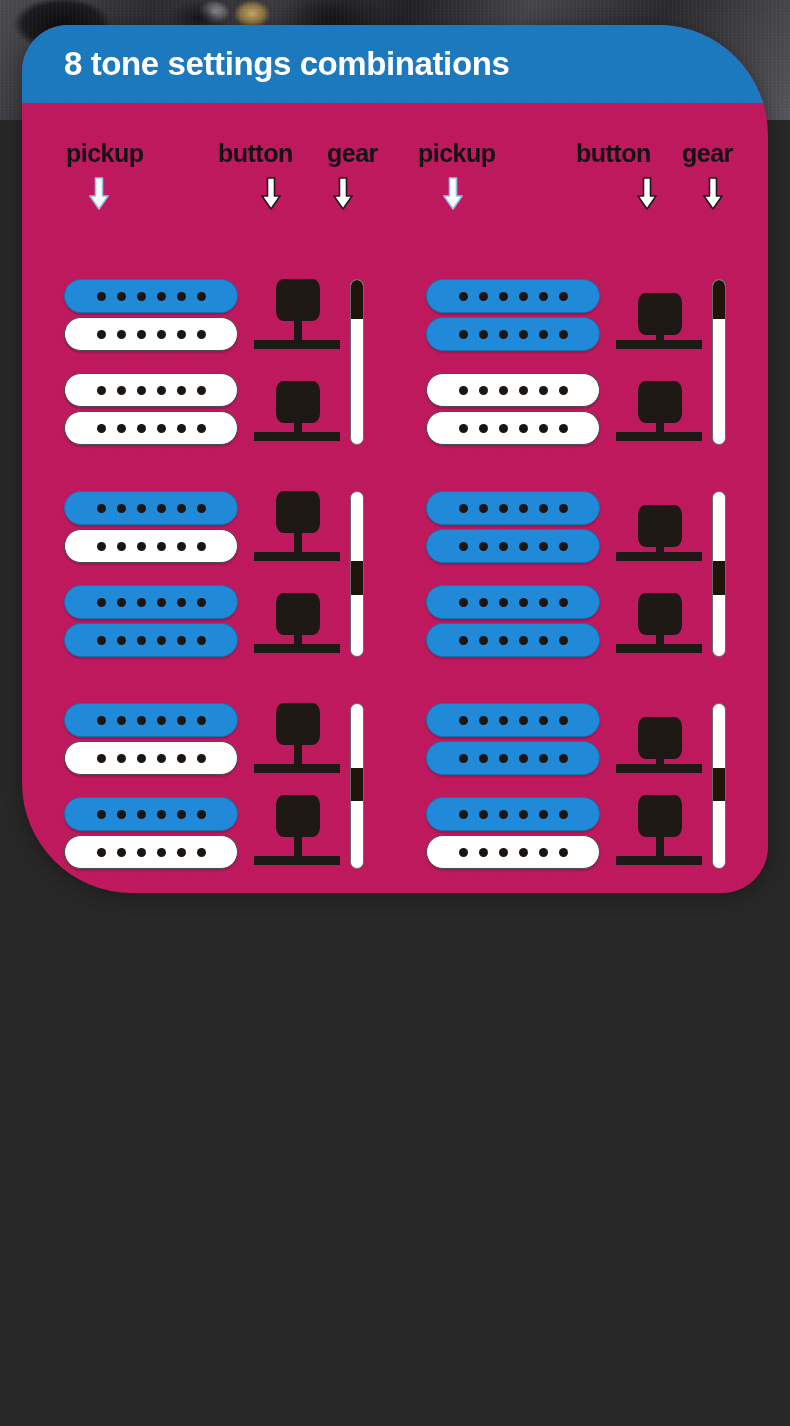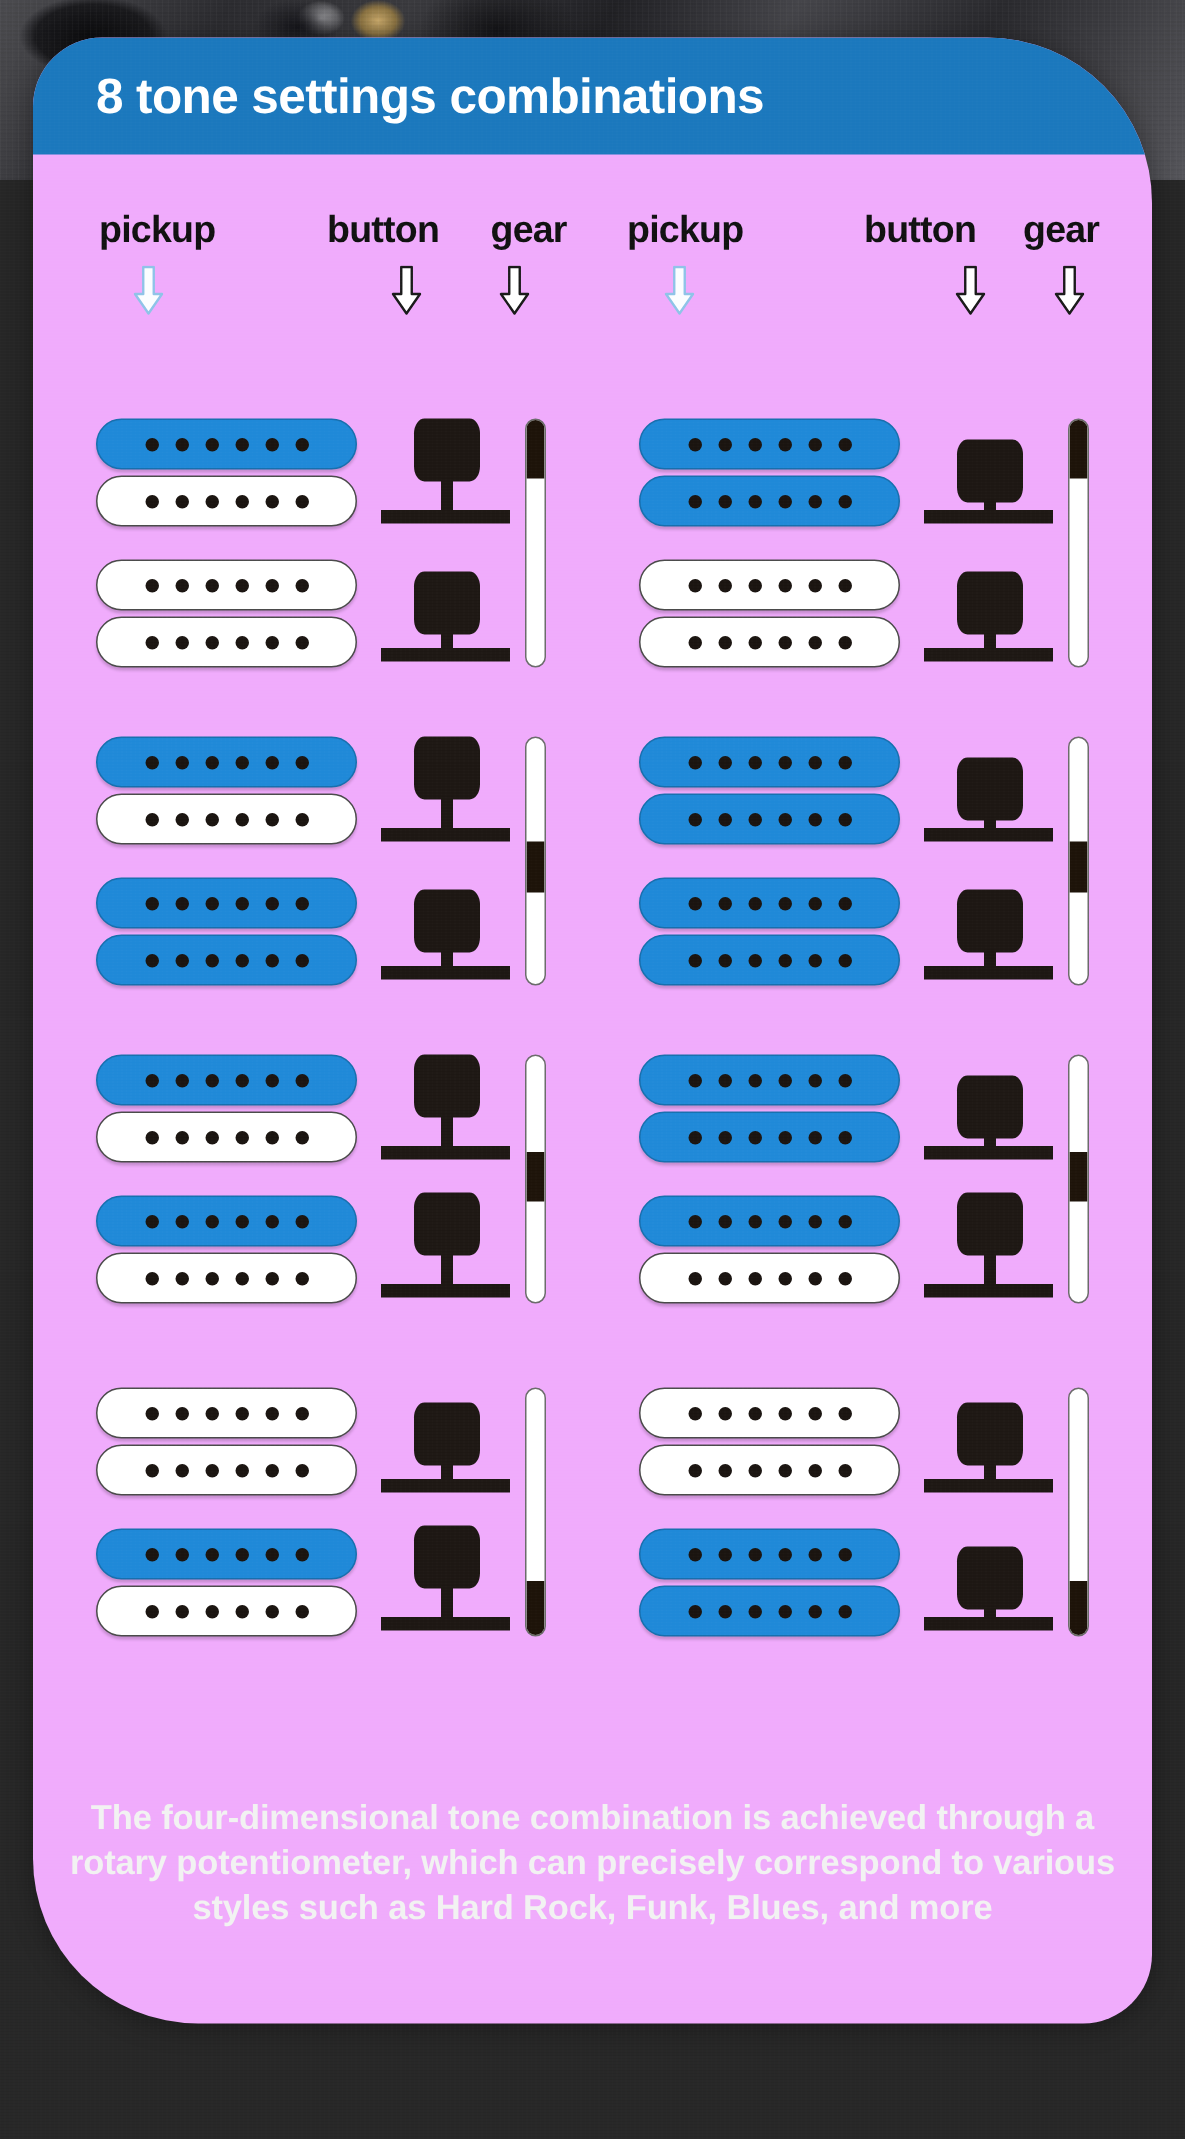--- a/index.html
+++ b/index.html
@@ -38,22 +38,22 @@
     position:absolute; inset:0; pointer-events:none; opacity:.5;
     background-image:
       repeating-linear-gradient(0deg, rgba(255,255,255,.018) 0 1px, transparent 1px 2px),
       repeating-linear-gradient(90deg, rgba(255,255,255,.015) 0 1px, transparent 1px 3px);
   }
 
   
   #card{
     position:absolute;
     left:22px; top:25px;
-    width:746px; height:1324px;
-    background:#f0abfc;
+    width:746px; height:868px;
+    background:#be185d;
     border-top-left-radius:46px;
     border-top-right-radius:110px;
     border-bottom-left-radius:110px;
     border-bottom-right-radius:46px;
     overflow:hidden;
     box-shadow:0 2px 18px rgba(0,0,0,.35);
   }
   #header-bar{
     position:absolute; left:0; top:0;
     width:746px; height:78px;
@@ -622,15 +622,14 @@
             </div>
           </div>
           <div class="gear">
             <div class="fill" style="top: 78%; height: 22%;"></div>
           </div>
         </div>
       </div>
 
   </div>
 
-  <div id="caption">The four-dimensional tone combination is achieved through a rotary potentiometer, which can precisely correspond to various styles such as Hard Rock, Funk, Blues, and more</div>
   <div id="noise"></div>
 </div>
 
 </body></html>

